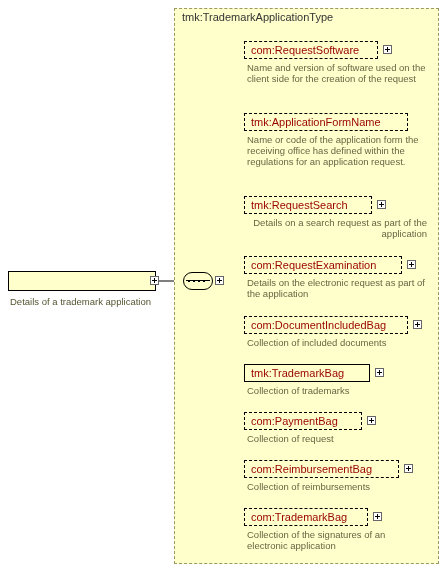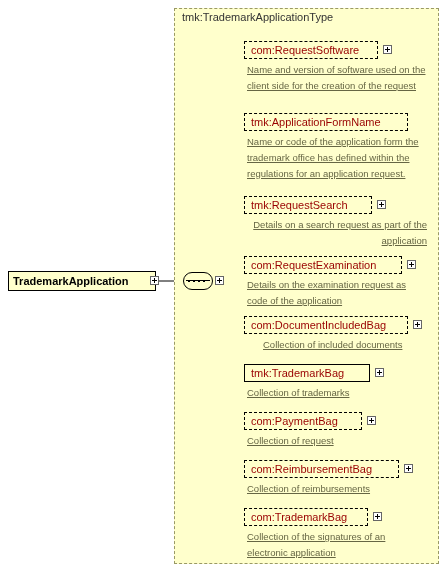--- a/index.html
+++ b/index.html
@@ -95,23 +95,22 @@
     top: 3px;
     font-size: 11px;
     font-weight: normal;
     color: #990000;
     white-space: nowrap;
   }
   .node .ndesc {
     position: absolute;
     font-size: 9.5px;
     color: #666644;
-    line-height: 16px;
+    line-height: 11px;
     width: 180px;
-    text-decoration: underline;
   }
   
   .plus {
     position: absolute;
     width: 9px;
     height: 9px;
     border: 1px solid #666666;
     background: #ffffff;
     box-sizing: border-box;
   }
@@ -191,22 +190,22 @@
     <line x1="229" y1="373" x2="244" y2="373" stroke="#000000" stroke-width="1"></line>
     <line x1="229" y1="421" x2="244" y2="421" stroke="#000000" stroke-width="1"></line>
     <line x1="229" y1="469" x2="244" y2="469" stroke="#000000" stroke-width="1"></line>
     <line x1="229" y1="517" x2="244" y2="517" stroke="#000000" stroke-width="1"></line>
   </svg>
 
   <div class="group-box"></div>
   <div class="group-title">tmk:TrademarkApplicationType</div>
 
   <div class="root-box"></div>
-  <div class="root-label">TrademarkApplication</div>
   <div class="plus" style="left:150px; top:276px;"></div>
+  <div class="root-desc">Details of a trademark application</div>
 
   <div class="seq-symbol"></div>
   <div class="seq-line"></div>
   <div class="seq-dots">
     <span style="left:0px;"></span>
     <span style="left:5px;"></span>
     <span style="left:10px;"></span>
     <span style="left:15px;"></span>
   </div>
   <div class="plus" style="left:215px; top:276px;"></div>
@@ -214,42 +213,42 @@
   <div class="node" style="left:244px; top:41px;">
     <div class="nbox dashed" style="width:134px;"></div>
     <div class="nlabel">com:RequestSoftware</div>
     <div class="plus" style="left:139px; top:4px;"></div>
     <div class="ndesc" style="left:3px; top:21px;">Name and version of software used on the client side for the creation of the request</div>
   </div>
 
   <div class="node" style="left:244px; top:113px;">
     <div class="nbox dashed" style="width:164px;"></div>
     <div class="nlabel">tmk:ApplicationFormName</div>
-    <div class="ndesc" style="left:3px; top:21px;">Name or code of the application form the trademark office has defined within the regulations for an application request.</div>
+    <div class="ndesc" style="left:3px; top:21px;">Name or code of the application form the receiving office has defined within the regulations for an application request.</div>
   </div>
 
   <div class="node" style="left:244px; top:196px;">
     <div class="nbox dashed" style="width:128px;"></div>
     <div class="nlabel">tmk:RequestSearch</div>
     <div class="plus" style="left:133px; top:4px;"></div>
     <div class="ndesc" style="left:3px; top:21px;text-align:right;">Details on a search request as part of the application</div>
   </div>
 
   <div class="node" style="left:244px; top:256px;">
     <div class="nbox dashed" style="width:158px;"></div>
     <div class="nlabel">com:RequestExamination</div>
     <div class="plus" style="left:163px; top:4px;"></div>
-    <div class="ndesc" style="left:3px; top:21px;">Details on the examination request as code of the application</div>
+    <div class="ndesc" style="left:3px; top:21px;">Details on the electronic request as part of the application</div>
   </div>
 
   <div class="node" style="left:244px; top:316px;">
     <div class="nbox dashed" style="width:164px;"></div>
     <div class="nlabel">com:DocumentIncludedBag</div>
     <div class="plus" style="left:169px; top:4px;"></div>
-    <div class="ndesc" style="left:3px; top:21px;margin-left:16px;">Collection of included documents</div>
+    <div class="ndesc" style="left:3px; top:21px;">Collection of included documents</div>
   </div>
 
   <div class="node" style="left:244px; top:364px;">
     <div class="nbox solid" style="width:126px;"></div>
     <div class="nlabel">tmk:TrademarkBag</div>
     <div class="plus" style="left:131px; top:4px;"></div>
     <div class="ndesc" style="left:3px; top:21px;">Collection of trademarks</div>
   </div>
 
   <div class="node" style="left:244px; top:412px;">

